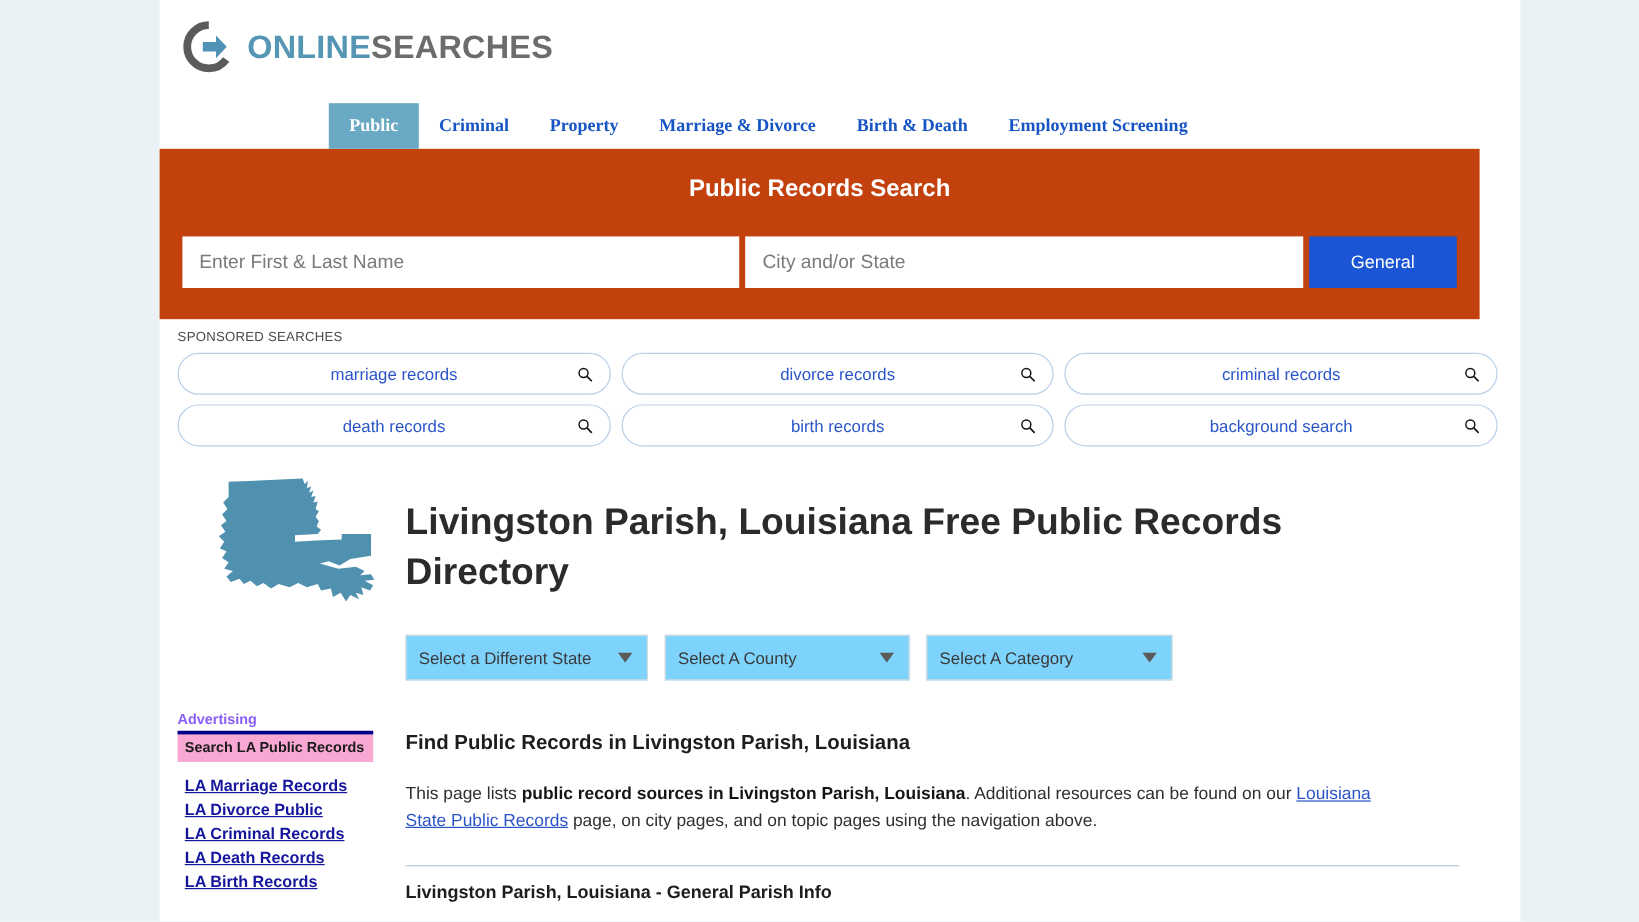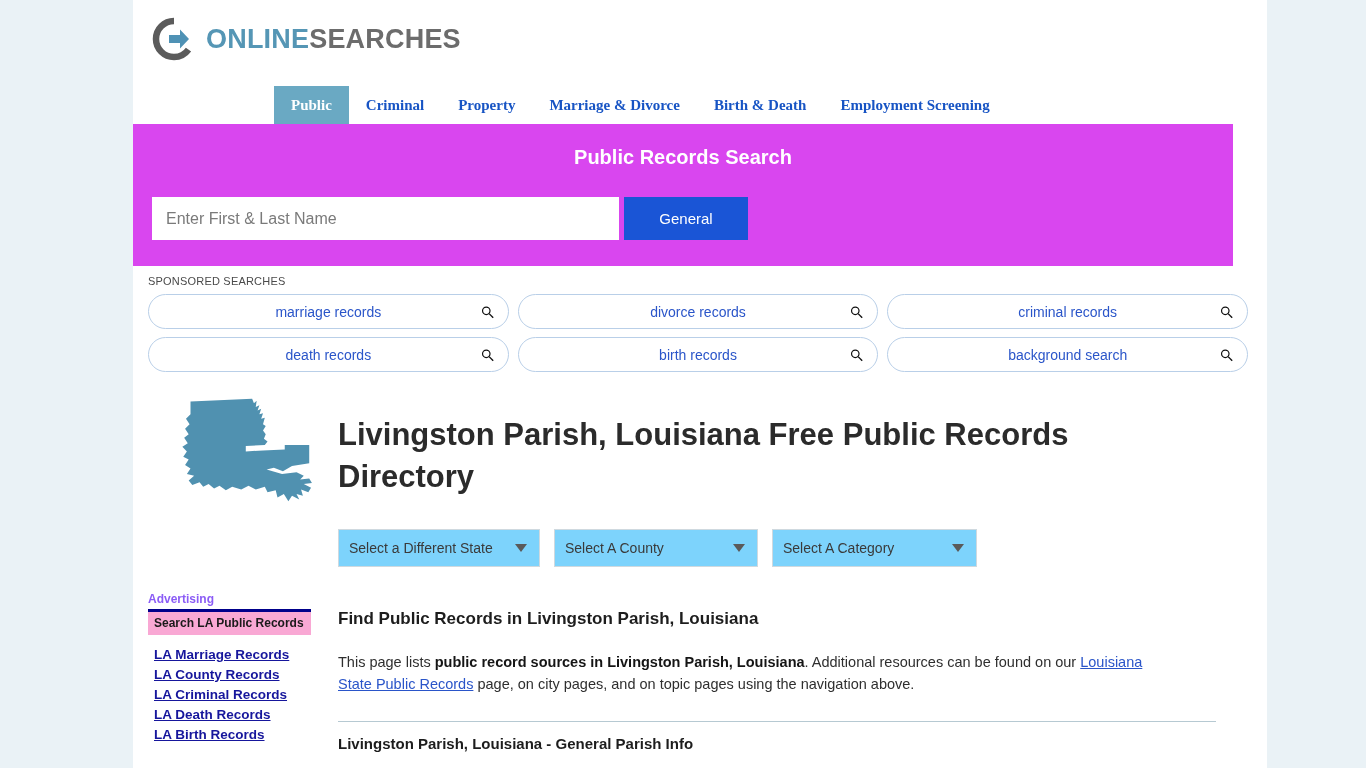--- a/index.html
+++ b/index.html
@@ -71,21 +71,21 @@
     white-space: nowrap;
     cursor: pointer;
   }
   .nav-tab.active {
     background: #6aa9c3;
     color: #ffffff;
   }
 
   
   .banner {
-    background: #d946ef;
+    background: #c2410c;
     width: 1100px;
     padding: 22px 0 26px 0;
   }
   .banner-title {
     text-align: center;
     color: #ffffff;
     font-size: 20px;
     font-weight: bold;
     margin: 0 0 28px 0;
   }
@@ -297,20 +297,21 @@
       <a class="nav-tab">Property</a>
       <a class="nav-tab">Marriage &amp; Divorce</a>
       <a class="nav-tab">Birth &amp; Death</a>
       <a class="nav-tab">Employment Screening</a>
     </div>
 
     <div class="banner">
       <div class="banner-title">Public Records Search</div>
       <div class="banner-form">
         <input class="field field-name" type="text" placeholder="Enter First &amp; Last Name" style="">
+        <input class="field field-city" type="text" placeholder="City and/or State" style="">
         <button class="search-btn">General</button>
       </div>
     </div>
 
     <div class="sponsored">
       <div class="sponsored-label">SPONSORED SEARCHES</div>
 
       <div class="pill-row">
         <div class="pill">
           <span class="pill-text">marriage records</span>
@@ -372,21 +373,21 @@
             L110,104 L101,106 L98,100 L88,103 L80,99 L72,103 L62,100 L55,104 L48,99
             L42,102 L36,97 L30,100 L26,95 L18,98 L14,93 L20,88 L12,86 L16,80 L10,76
             L14,70 L8,67 L12,61 L7,56 L13,52 L9,46 L14,42 L10,36 L15,31 L11,25 L16,20 Z"></path>
         </svg>
 
         <div class="ad-box">
           <div class="ad-title">Advertising</div>
           <div class="ad-head">Search LA Public Records</div>
           <div class="ad-links">
             <a class="ad-link">LA Marriage Records</a>
-            <a class="ad-link">LA County Records</a>
+            <a class="ad-link">LA Divorce Public</a>
             <a class="ad-link">LA Criminal Records</a>
             <a class="ad-link">LA Death Records</a>
             <a class="ad-link">LA Birth Records</a>
           </div>
         </div>
       </div>
 
       <div class="right-col">
         <h1 class="page-title">Livingston Parish, Louisiana Free Public Records Directory</h1>
 

